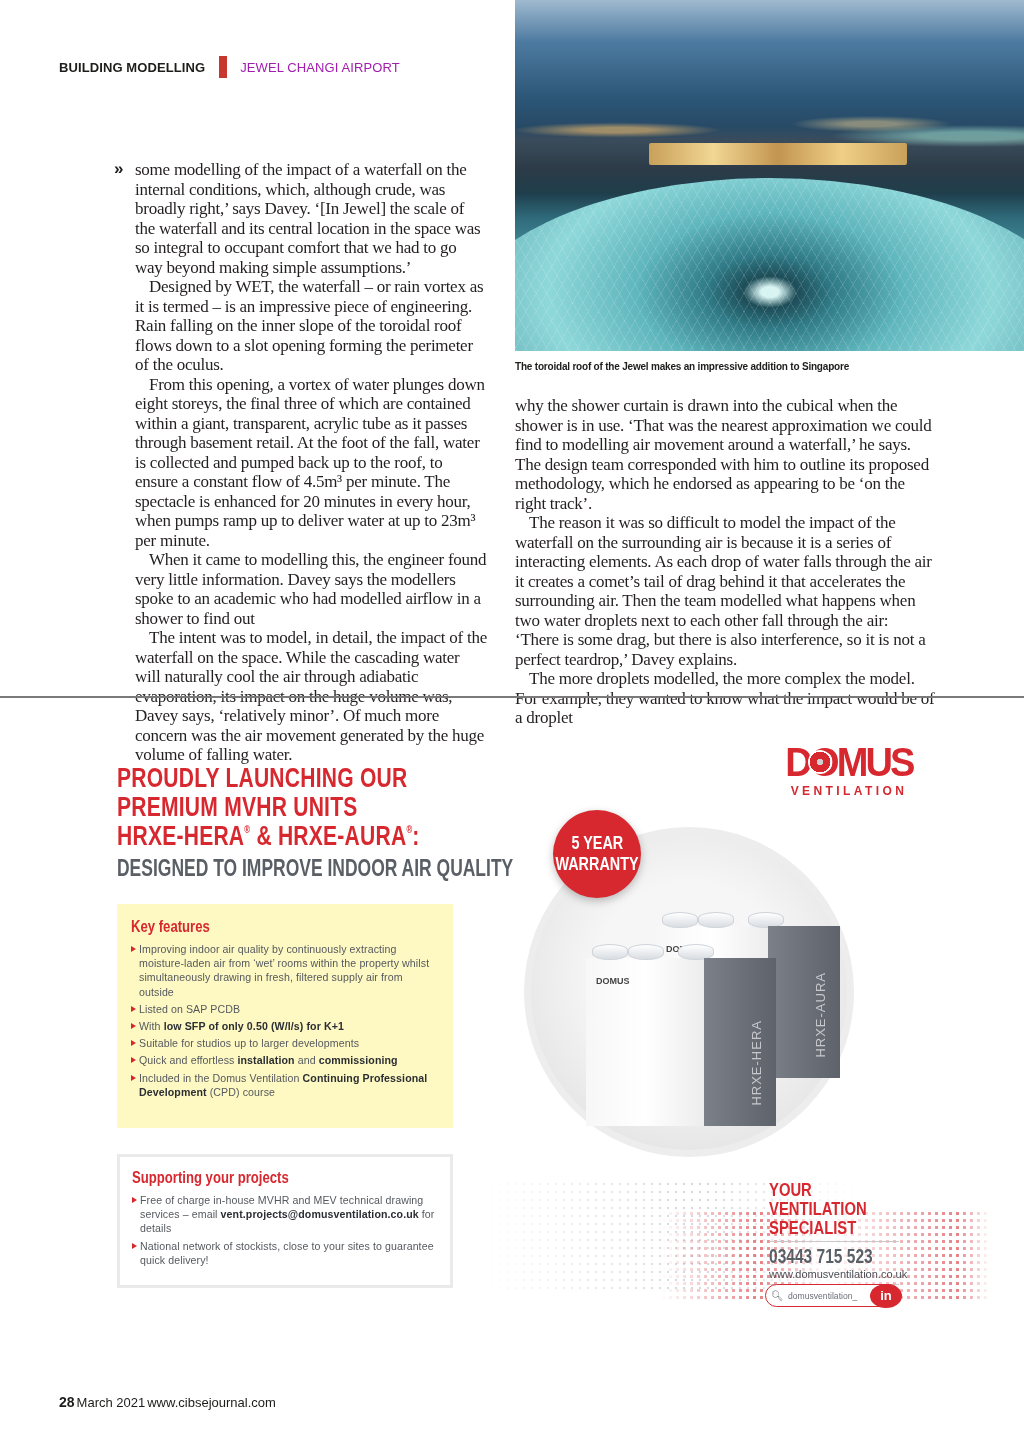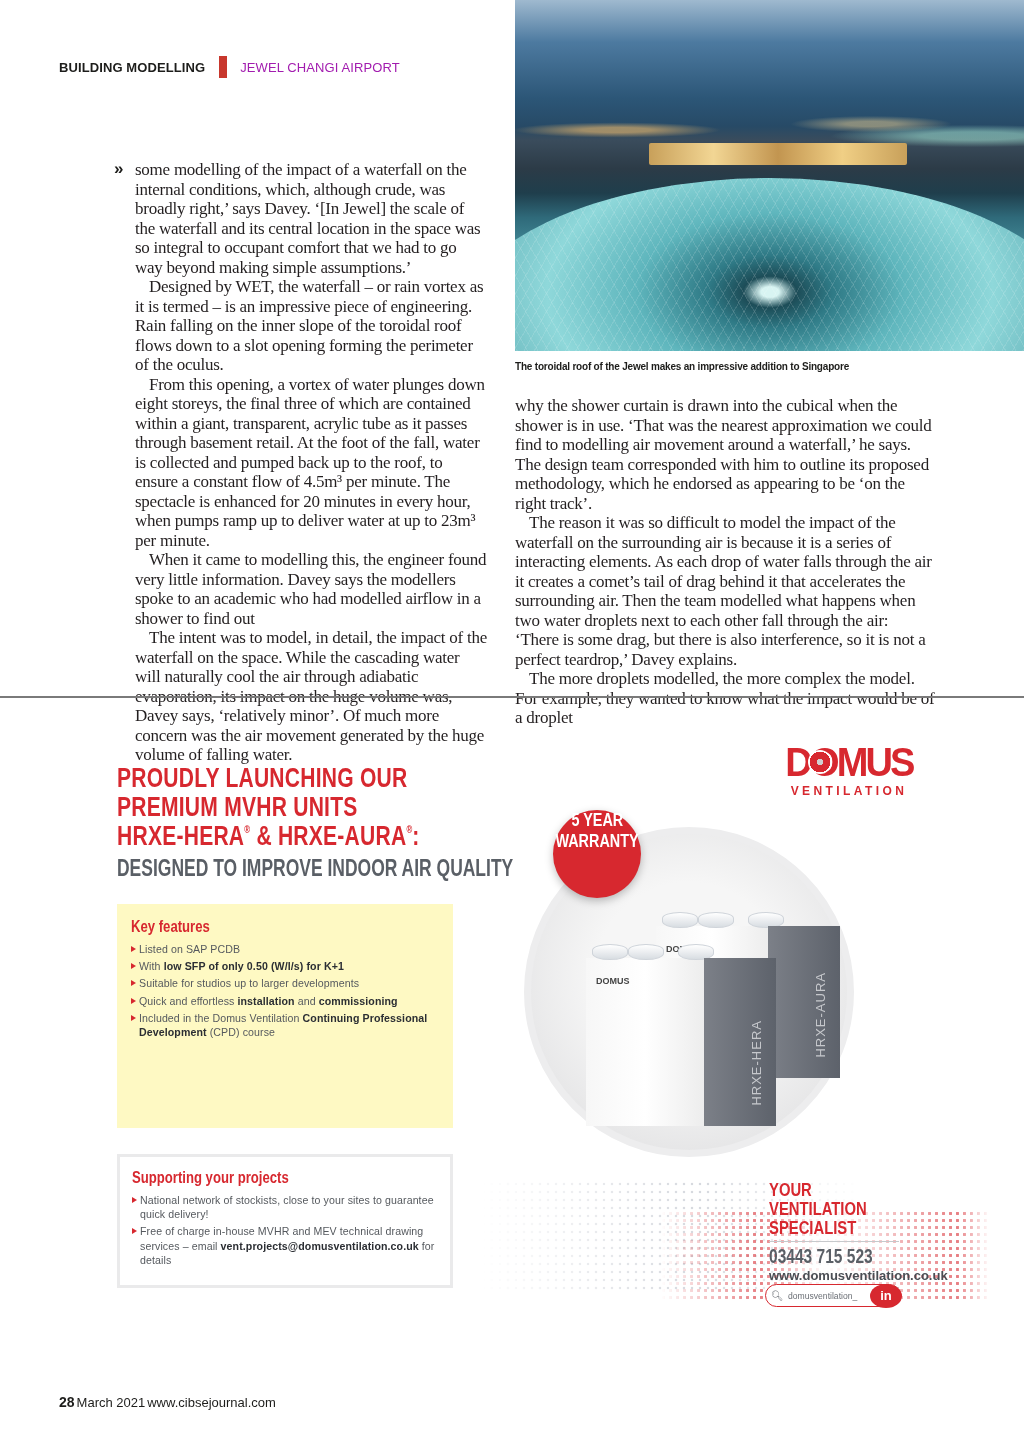--- a/index.html
+++ b/index.html
@@ -54,21 +54,21 @@
   .box li { position: relative; padding-left: 8px; font-size: 10.6px; line-height: 14.2px; margin-bottom: 3px; letter-spacing: 0.1px; }
   .box li::before { content: ""; position: absolute; left: 0; top: 4px; width: 0; height: 0; border-left: 5px solid #d7282f; border-top: 3px solid transparent; border-bottom: 3px solid transparent; }
   .box li b { color: #2b2e33; }
 
   .logo { position: absolute; left: 782px; top: 742px; text-align: center; }
   .logo .word { font-family: "Liberation Sans", sans-serif; font-weight: bold; font-size: 40px; line-height: 40px; color: #d7282f; letter-spacing: -3px; transform: scaleX(0.95); position: relative; }
   .logo .fan { position: absolute; left: 26px; top: 8px; width: 24px; height: 24px; border-radius: 50%; background: radial-gradient(circle, #d0d0d0 0 18%, #d7282f 20% 60%, #fff 62%); }
   .logo .sub { font-family: "Liberation Sans", sans-serif; font-weight: bold; font-size: 12px; letter-spacing: 3.4px; color: #d7282f; margin-top: 2px; }
 
   .product-circle { position: absolute; left: 524px; top: 827px; width: 330px; height: 330px; border-radius: 50%; background: radial-gradient(circle at 50% 45%, #f6f6f6 0 40%, #e6e6e7 75%, #dcdcdd 100%); border: 7px solid #ededee; }
-  .warranty { position: absolute; left: 553px; top: 810px; width: 88px; height: 88px; border-radius: 50%; background: #d7282f; color: #ffffff; font-family: "Liberation Sans", sans-serif; font-weight: bold; display: flex; flex-direction: column; align-items: center; justify-content: flex-start; text-align: center; box-shadow: 0 3px 8px rgba(0,0,0,0.25); }
+  .warranty { position: absolute; left: 553px; top: 810px; width: 88px; height: 88px; border-radius: 50%; background: #d7282f; color: #ffffff; font-family: "Liberation Sans", sans-serif; font-weight: bold; display: flex; flex-direction: column; align-items: center; justify-content: center; text-align: center; box-shadow: 0 3px 8px rgba(0,0,0,0.25); }
   .warranty span { font-size: 18px; line-height: 21px; transform: scaleX(0.8); white-space: nowrap; }
 
   .unit { position: absolute; background: linear-gradient(90deg, #f7f7f7, #ffffff 50%, #ededed); }
   .unit .side { position: absolute; top: 0; right: -72px; width: 72px; height: 100%; background: linear-gradient(90deg, #7c8088, #5d626b); }
   .unit .side-label { position: absolute; right: -60px; bottom: 20px; color: #c6c8cc; font-family: "Liberation Sans", sans-serif; font-size: 13px; writing-mode: vertical-rl; transform: rotate(180deg); letter-spacing: 1px; }
   .unit .mini-logo { position: absolute; left: 10px; top: 18px; font-family: "Liberation Sans", sans-serif; font-size: 9px; font-weight: bold; color: #444; }
   .unit .spigot { position: absolute; top: -14px; width: 36px; height: 16px; background: linear-gradient(180deg, #ffffff, #d8dde2); border-radius: 50% / 40%; border: 1px solid #cfd4da; }
   .unit-aura { left: 656px; top: 926px; width: 112px; height: 152px; }
   .unit-hera { left: 586px; top: 958px; width: 118px; height: 168px; }
 
@@ -76,21 +76,21 @@
     background: radial-gradient(circle, rgba(180,185,195,0.55) 1.4px, transparent 1.6px) 0 0 / 8px 8px;
     -webkit-mask: linear-gradient(90deg, transparent, #000 40%, transparent 70%); mask: linear-gradient(90deg, transparent, #000 40%, transparent 70%); }
   .dots-red { position: absolute; left: 660px; top: 1210px; width: 330px; height: 90px;
     background: radial-gradient(circle, rgba(215,40,47,0.6) 1.4px, transparent 1.6px) 0 0 / 7px 7px;
     -webkit-mask: linear-gradient(90deg, transparent, #000 30%, transparent 50%, #000 90%, transparent); mask: linear-gradient(90deg, transparent, #000 30%, transparent 50%, #000 90%, transparent); }
 
   .contact { position: absolute; left: 769px; top: 1180px; width: 132px; font-family: "Liberation Sans", sans-serif; }
   .contact .tag { font-weight: bold; font-size: 19px; line-height: 19px; color: #d7282f; transform: scaleX(0.78); transform-origin: left top; white-space: pre-line; }
   .contact .rule { height: 1px; background: #c7c9cc; margin: 4px 0 3px; width: 130px; }
   .contact .phone { font-weight: bold; font-size: 21px; line-height: 22px; color: #5a5f66; transform: scaleX(0.74); transform-origin: left top; white-space: nowrap; }
-  .contact .web { font-weight: bold; font-size: 13px; color: #4a4e54; margin-top: 1px; white-space: nowrap; }
+  .contact .web { font-weight: normal; font-size: 11px; color: #4a4e54; margin-top: 1px; white-space: nowrap; }
   .searchbar { position: absolute; left: 765px; top: 1284px; width: 136px; height: 23px; border: 1px solid #d7282f; border-radius: 12px; background: #ffffff; display: flex; align-items: center; font-family: "Liberation Sans", sans-serif; }
   .searchbar .q { width: 22px; text-align: center; font-size: 10px; color: #6b6f75; }
   .searchbar .val { font-size: 8.6px; color: #6b6f75; flex: 1; }
   .searchbar .in { width: 32px; height: 24px; border-radius: 50%; background: #d7282f; color: #fff; font-weight: bold; font-size: 13px; display: flex; align-items: center; justify-content: center; margin-right: -2px; }
 
   .footer { position: absolute; left: 59px; top: 1394px; font-family: "Liberation Sans", sans-serif; font-size: 13px; color: #1d1d1b; display: flex; gap: 2px; align-items: baseline; }
   .footer .pg { font-weight: bold; font-size: 14px; }
 </style>
 </head>
 <body>
@@ -127,33 +127,34 @@
 <div class="ad-headline">
   <div>PROUDLY LAUNCHING OUR</div>
   <div>PREMIUM MVHR UNITS</div>
   <div><span>HRXE-HERA</span><sup>®</sup><span> &amp; </span><span>HRXE-AURA</span><sup>®</sup><span>:</span></div>
 </div>
 <div class="ad-sub">DESIGNED TO IMPROVE INDOOR AIR QUALITY</div>
 
 <div class="box features">
   <h3>Key features</h3>
   <ul>
+    <li><span>Improving indoor air quality by continuously extracting moisture-laden air from ‘wet’ rooms within the property whilst simultaneously drawing in fresh, filtered supply air from outside</span></li>
     <li><span>Listed on SAP PCDB</span></li>
     <li><span>With </span><b>low SFP of only 0.50 (W/l/s) for K+1</b></li>
     <li><span>Suitable for studios up to larger developments</span></li>
     <li><span>Quick and effortless </span><b>installation</b><span> and </span><b>commissioning</b></li>
     <li><span>Included in the Domus Ventilation </span><b>Continuing Professional Development</b><span> (CPD) course</span></li>
   </ul>
 </div>
 
 <div class="box support">
   <h3>Supporting your projects</h3>
   <ul>
+    <li><span>Free of charge in-house MVHR and MEV technical drawing services – email </span><b>vent.projects@domusventilation.co.uk</b><span> for details</span></li>
     <li><span>National network of stockists, close to your sites to guarantee quick delivery!</span></li>
-    <li><span>Free of charge in-house MVHR and MEV technical drawing services – email </span><b>vent.projects@domusventilation.co.uk</b><span> for details</span></li>
   </ul>
 </div>
 
 <div class="logo">
   <div class="word">DOMUS</div>
   <span class="fan"></span>
   <div class="sub">VENTILATION</div>
 </div>
 
 <div class="product-circle"></div>

